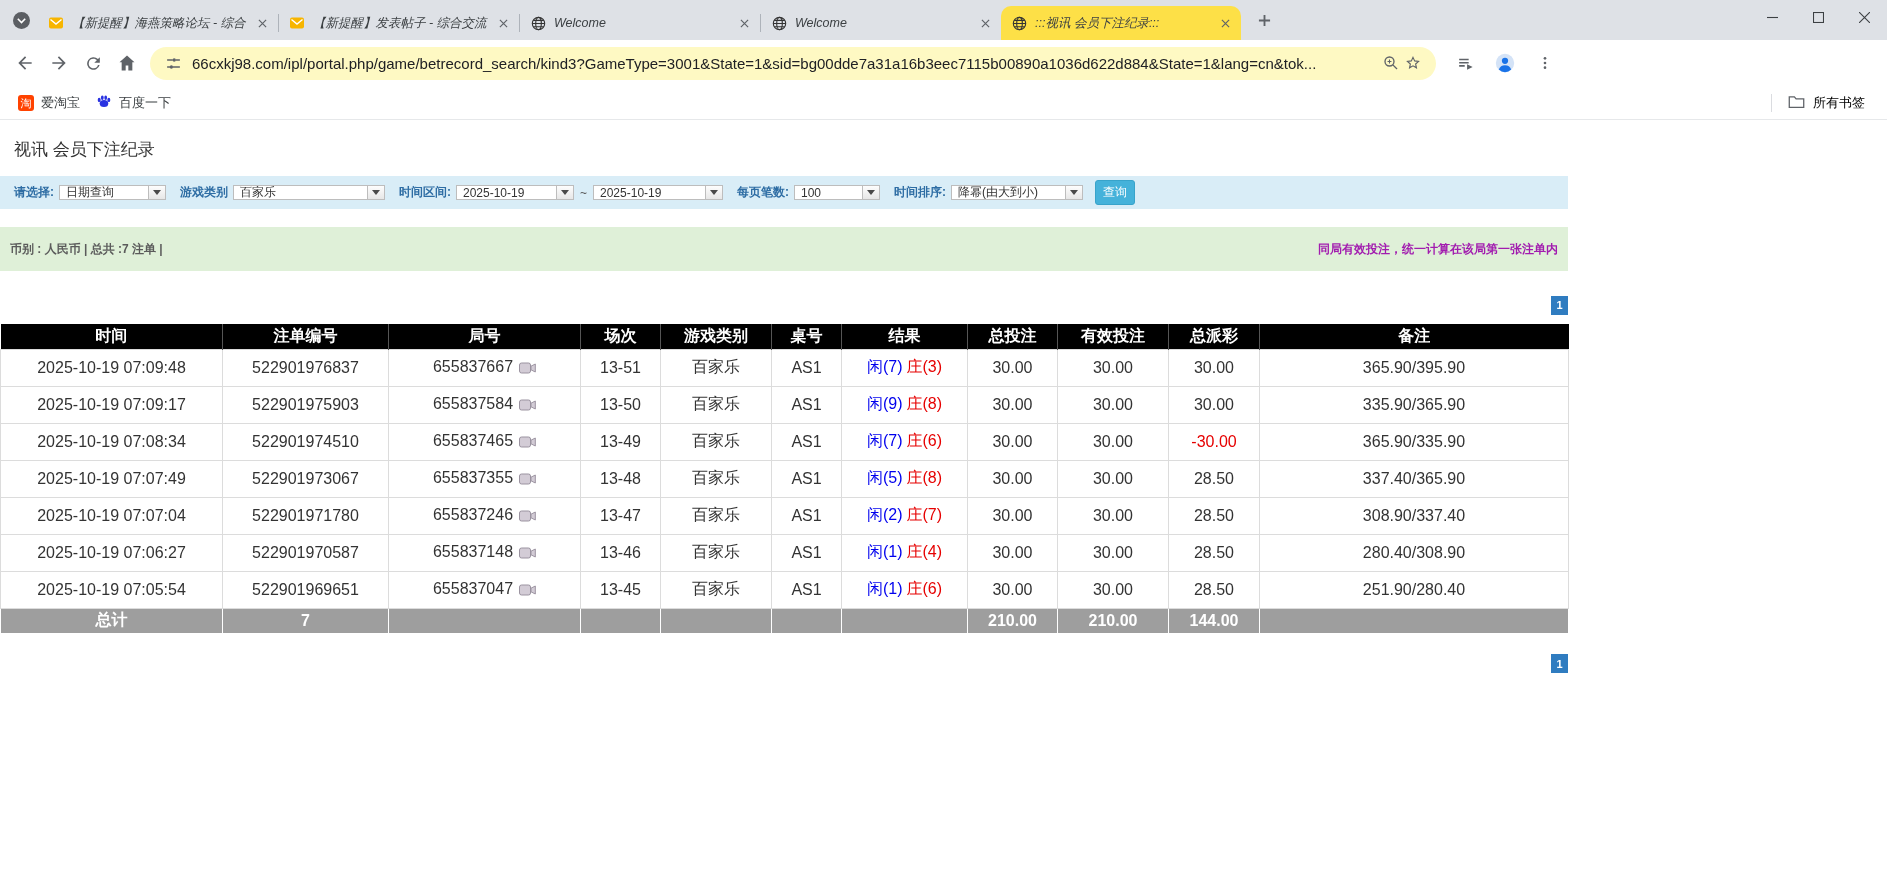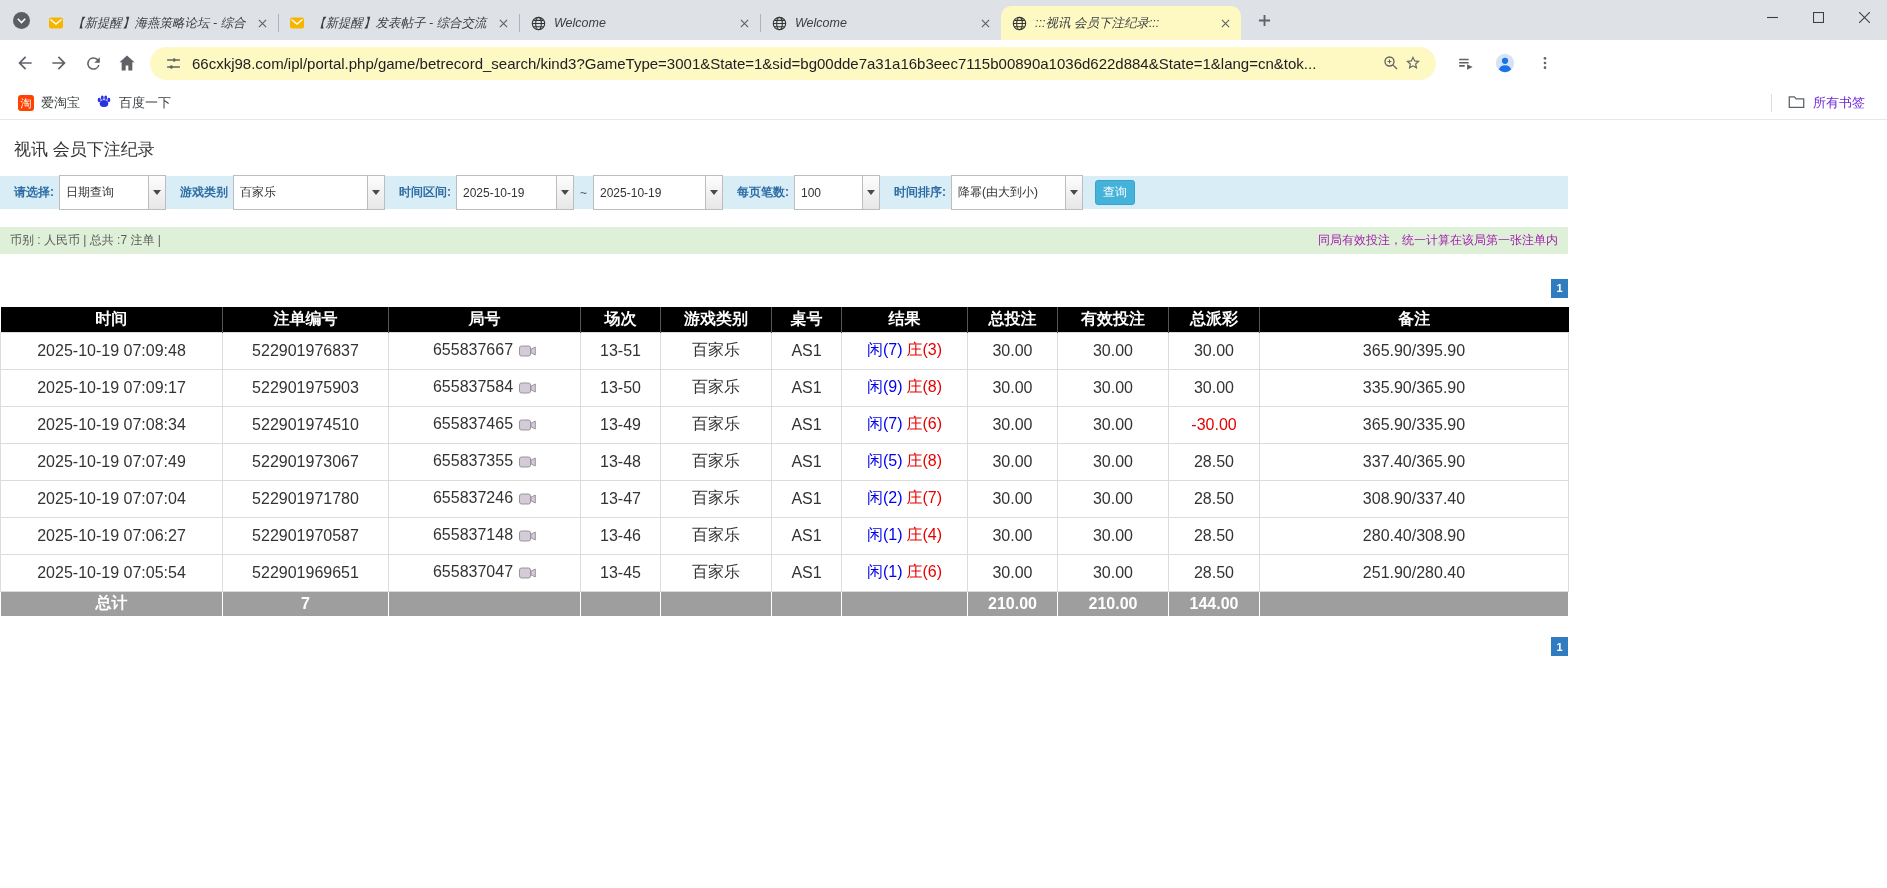--- a/index.html
+++ b/index.html
@@ -17,21 +17,21 @@
   }
   .tab-search-btn {
     width:26px; height:26px; margin:0 4px 7px 2px; display:flex;
     align-items:center; justify-content:center; border-radius:50%;
   }
   .tab {
     width:240px; height:34px; display:flex; align-items:center;
     padding:0 8px 0 10px; border-radius:10px 10px 0 0;
     color:#3c4043; font-size:12.5px; position:relative; flex:none;
   }
-  .tab.active { background:#fef9c3; }
+  .tab.active { background:#fde047; }
   .tab .favicon { width:16px; height:16px; margin-right:8px; flex:none; display:flex; align-items:center; justify-content:center; }
   .tab .ttl { flex:1; white-space:nowrap; overflow:hidden; text-overflow:ellipsis;font-style:italic; }
   .tab .tclose {
     width:16px; height:16px; margin-left:6px; flex:none; border-radius:50%;
     display:flex; align-items:center; justify-content:center;
   }
   .tab-sep { width:1px; height:18px; background:#9aa0a6; margin-bottom:8px; flex:none; opacity:.7; }
   .newtab-btn {
     width:26px; height:26px; margin:0 0 7px 10px; flex:none; border-radius:50%;
     display:flex; align-items:center; justify-content:center;
@@ -57,50 +57,50 @@
     height:34px; background:#fff; display:flex; align-items:center; padding:0 4px 0 10px;
     border-bottom:1px solid #e6e8ea;
   }
   .bm-item { display:flex; align-items:center; gap:7px; font-size:13px; color:#3c4043;
     padding:4px 8px; border-radius:6px; }
   .bm-icon-taobao {
     width:16px; height:16px; background:#ff4200; color:#fff; border-radius:3px;
     font-size:11px; line-height:16px; text-align:center; flex:none;
   }
   .bm-right { margin-left:auto; display:flex; align-items:center; gap:8px; padding-right:18px;
-    font-size:13px; color:#6d28d9; }
+    font-size:13px; color:#000000; }
   .bm-vsep { width:1px; height:18px; background:#dadce0; margin-right:8px; }
 
   
   .page { background:#fff; }
   .page-title { font-size:17px; color:#333; font-weight:400; margin:18px 0 0 14px; }
 
   .filterbar {
     width:1568px; height:33px; margin-top:15px; background:#d9edf7;
     display:flex; align-items:center; padding:0 8px 0 14px; font-size:12px;
   }
   .flabel { color:#2e6da4; font-weight:bold; margin:0 5px 0 14px; white-space:nowrap; }
   .flabel.first { margin-left:0; }
-  .dd { display:inline-flex; align-items:stretch; height:35px; background:#fff;
+  .dd { display:inline-flex; align-items:stretch; height:15px; background:#fff;
     border:1px solid #bdbdbd; font-size:12px; color:#333; flex:none; }
   .dd-text { flex:1; display:flex; align-items:center; padding:0 6px; white-space:nowrap; overflow:hidden; }
   .dd-arrow { width:17px; border-left:1px solid #bdbdbd; background:linear-gradient(#fdfdfd,#e7e7e7);
     display:flex; align-items:center; justify-content:center; }
   .dd-arrow i { width:0; height:0; border-left:4px solid transparent; border-right:4px solid transparent;
     border-top:5px solid #4a4a4a; }
   .tilde { color:#555; margin:0 6px; }
   .search-btn {
     margin-left:12px; background:#45b2da; border:1px solid #38a3ca; color:#fff;
     font-size:12px; padding:3px 7px; border-radius:3px; flex:none; cursor:pointer;
   }
 
   .infobar {
-    width:1568px; height:27px; margin-top:18px; background:#dff0d8;
+    width:1568px; height:44px; margin-top:18px; background:#dff0d8;
     display:flex; align-items:center; justify-content:space-between;
-    padding:0 10px; font-size:12px;
+    padding:0 10px; font-size:12px;font-weight:bold;
   }
   .infobar .left { color:#5b5b5b; }
   .infobar .right { color:#a21caf; }
 
   .pagerline { width:1568px; text-align:right; margin-top:24px; height:19px; }
   .pagerline.bottom { margin-top:20px; }
   .page-num {
     display:inline-flex; align-items:center; justify-content:center;
     width:17px; height:19px; background:#2f7cc0; color:#fff; font-size:11px; font-weight:bold;
   }

